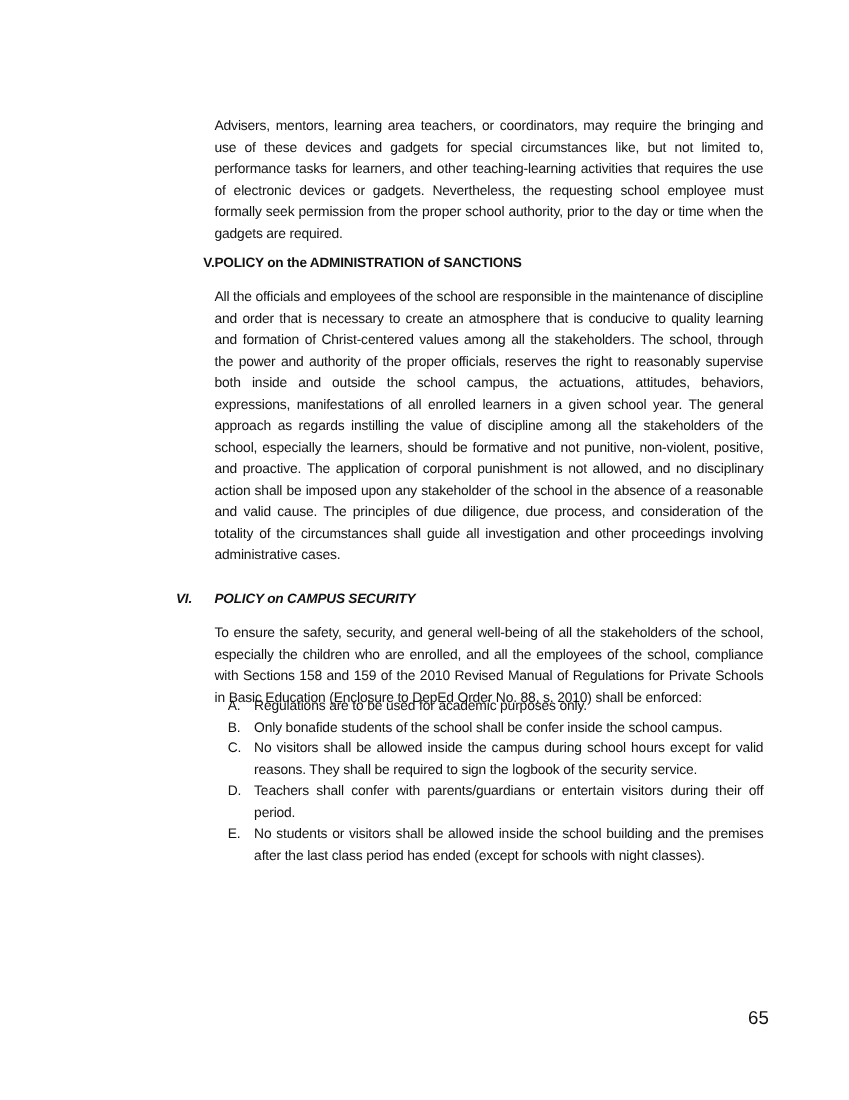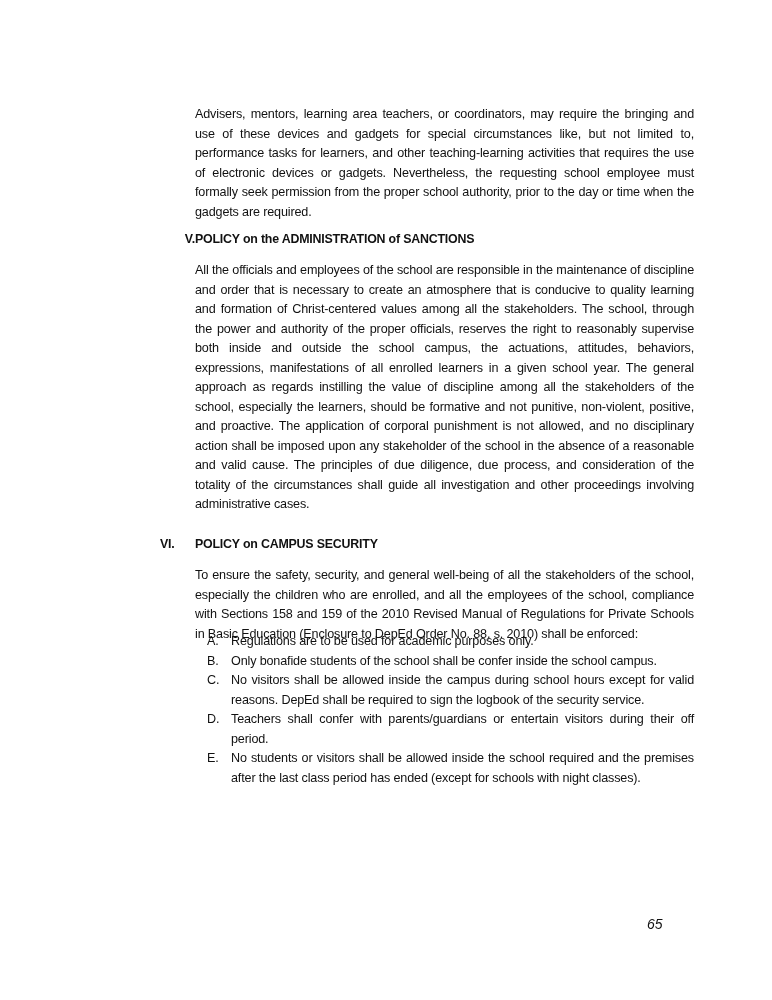--- a/index.html
+++ b/index.html
@@ -58,60 +58,59 @@
       padding-left: 24px;
       text-align: justify;
     }
     .list .marker {
       position: absolute;
       left: 0;
       top: 0;
     }
     .page-number {
       position: absolute;
-      left: 647px;
+      left: 680px;
       top: 916px;
-      font-size: 14px;
-      font-style: italic;
+      font-size: 17px;
     }
   </style>
 </head>
 <body>
 
 <div class="page">
 
   <p class="para" style="top:105px;">Advisers, mentors, learning area teachers, or coordinators, may require the bringing and use of these devices and gadgets for special circumstances like, but not limited to, performance tasks for learners, and other teaching-learning activities that requires the use of electronic devices or gadgets. Nevertheless, the requesting school employee must formally seek permission from the proper school authority, prior to the day or time when the gadgets are required.</p>
 
   <div class="section-head" style="top:230px;text-align:right;">
     <span class="section-num">V.</span><span>POLICY on the ADMINISTRATION of SANCTIONS</span>
   </div>
   <p class="para" style="top:261px;">All the officials and employees of the school are responsible in the maintenance of discipline and order that is necessary to create an atmosphere that is conducive to quality learning and formation of Christ-centered values among all the stakeholders. The school, through the power and authority of the proper officials, reserves the right to reasonably supervise both inside and outside the school campus, the actuations, attitudes, behaviors, expressions, manifestations of all enrolled learners in a given school year. The general approach as regards instilling the value of discipline among all the stakeholders of the school, especially the learners, should be formative and not punitive, non-violent, positive, and proactive. The application of corporal punishment is not allowed, and no disciplinary action shall be imposed upon any stakeholder of the school in the absence of a reasonable and valid cause. The principles of due diligence, due process, and consideration of the totality of the circumstances shall guide all investigation and other proceedings involving administrative cases.</p>
 
-  <div class="section-head" style="top:535px;">
+  <div class="section-head" style="top:535px;font-style:italic;">
     <span class="section-num">VI.</span><span>POLICY on CAMPUS SECURITY</span>
   </div>
   <p class="para" style="top:566px;">To ensure the safety, security, and general well-being of all the stakeholders of the school, especially the children who are enrolled, and all the employees of the school, compliance with Sections 158 and 159 of the 2010 Revised Manual of Regulations for Private Schools in Basic Education (Enclosure to DepEd Order No. 88, s. 2010) shall be enforced:</p>
 
   <ul class="list" style="top:632px;">
     <li>
       <span class="marker">A.</span>
       <span>Regulations are to be used for academic purposes only.</span>
     </li>
     <li>
       <span class="marker">B.</span>
       <span>Only bonafide students of the school shall be confer inside the school campus.</span>
     </li>
     <li>
       <span class="marker">C.</span>
-      <span>No visitors shall be allowed inside the campus during school hours except for valid reasons. DepEd shall be required to sign the logbook of the security service.</span>
+      <span>No visitors shall be allowed inside the campus during school hours except for valid reasons. They shall be required to sign the logbook of the security service.</span>
     </li>
     <li>
       <span class="marker">D.</span>
       <span>Teachers shall confer with parents/guardians or entertain visitors during their off period.</span>
     </li>
     <li>
       <span class="marker">E.</span>
-      <span>No students or visitors shall be allowed inside the school required and the premises after the last class period has ended (except for schools with night classes).</span>
+      <span>No students or visitors shall be allowed inside the school building and the premises after the last class period has ended (except for schools with night classes).</span>
     </li>
   </ul>
 
   <div class="page-number">65</div>
 </div>
 
 </body></html>

